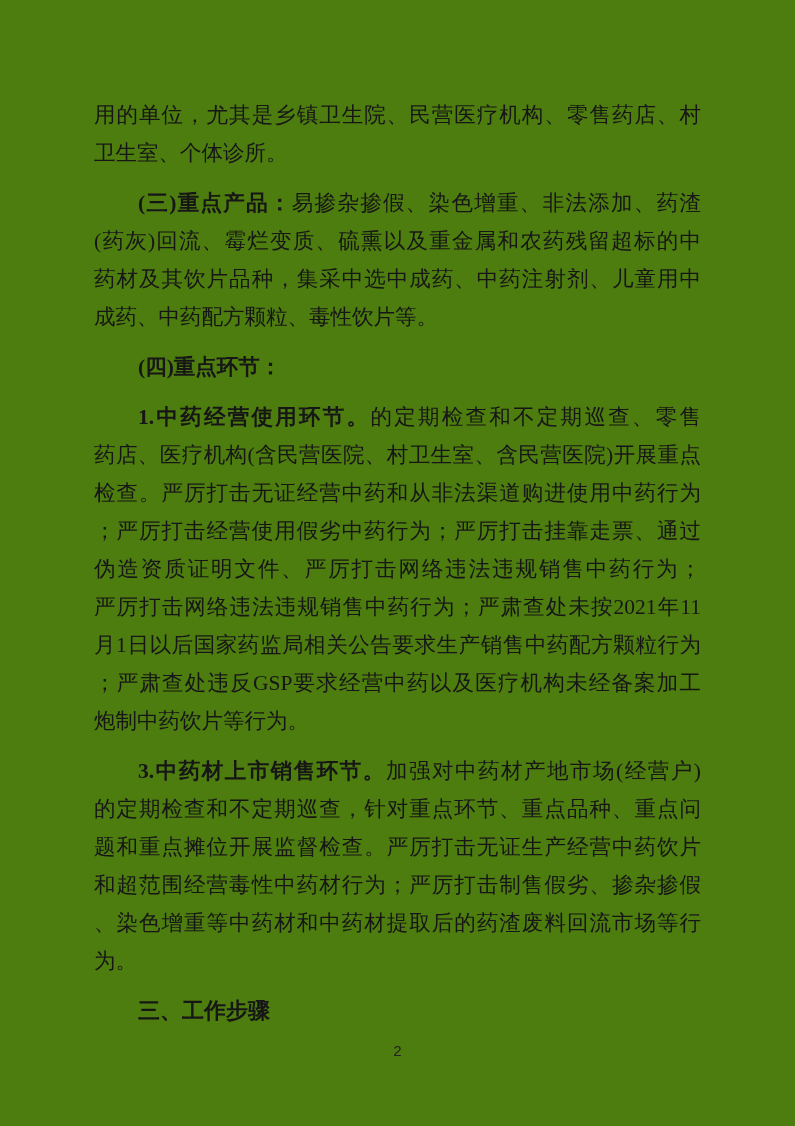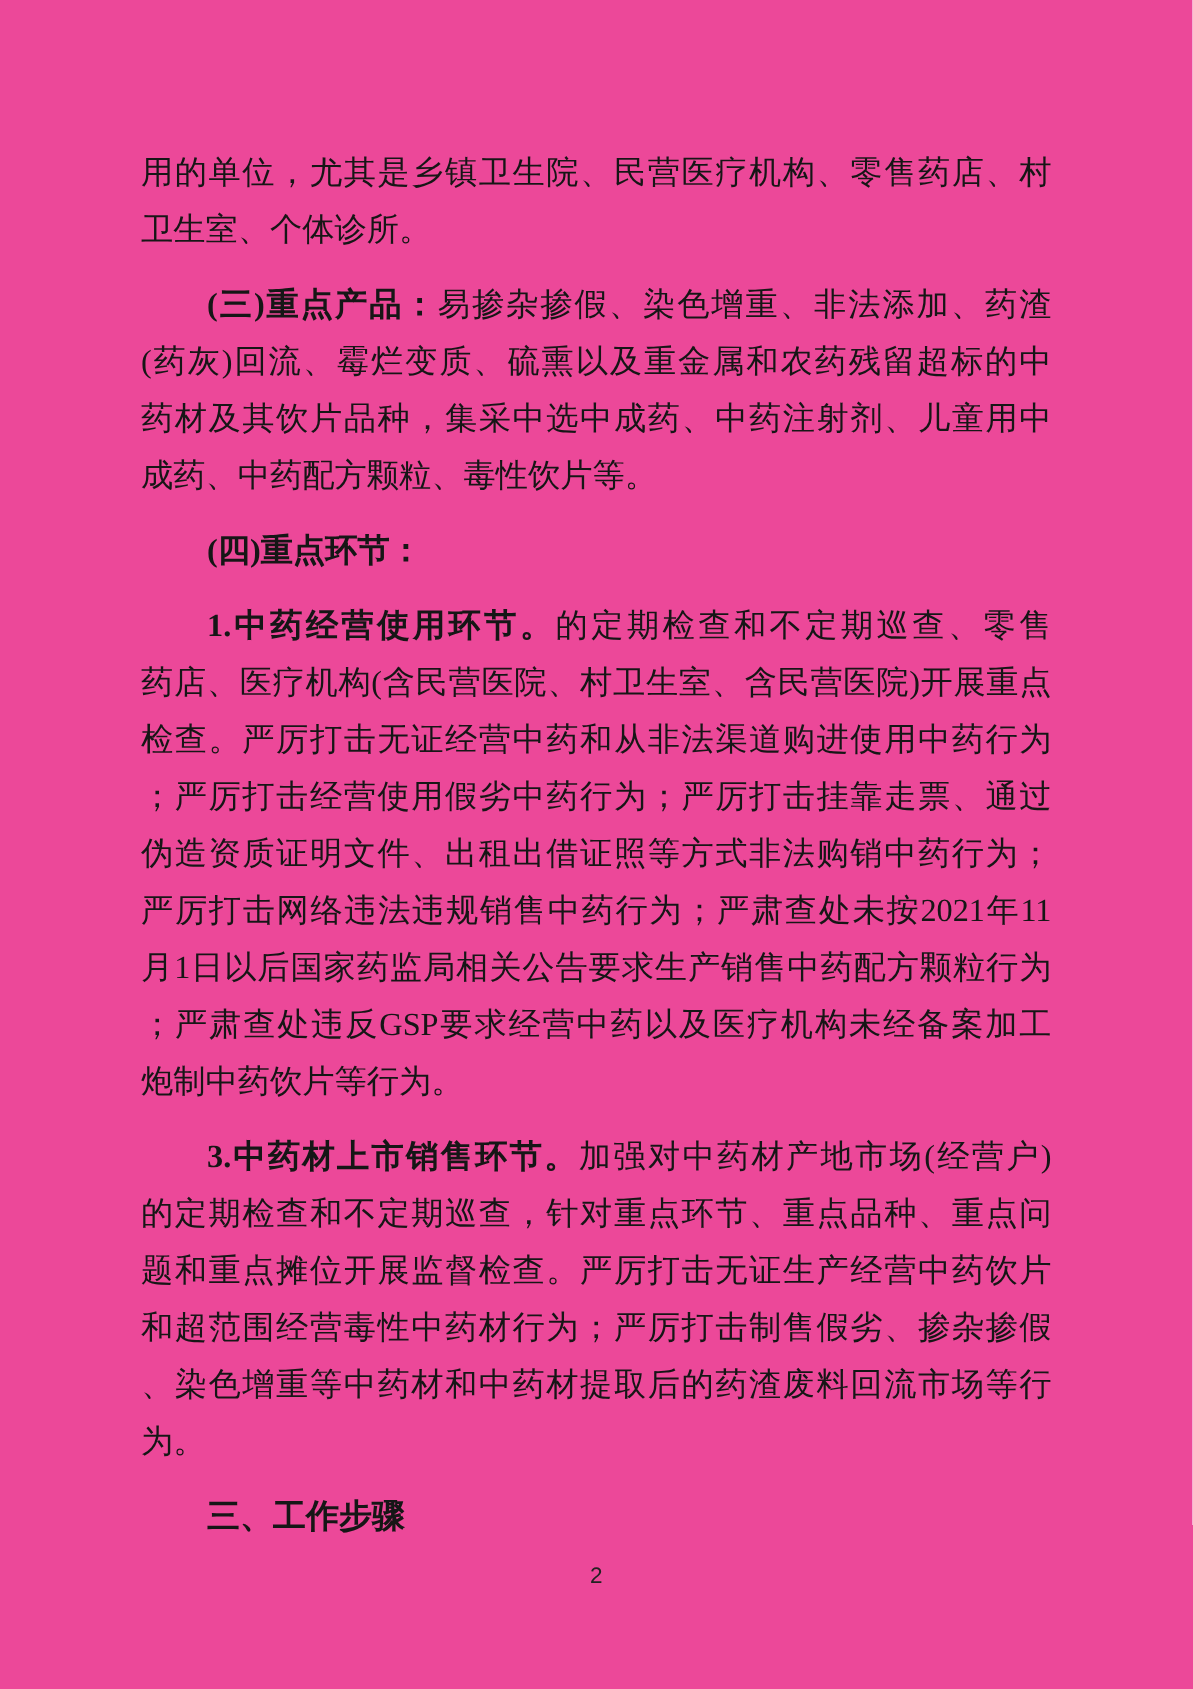--- a/index.html
+++ b/index.html
@@ -4,21 +4,21 @@
 <style>
   html, body {
     margin: 0;
     padding: 0;
     background: #ffffff;
   }
   .page {
     position: relative;
     width: 795px;
     height: 1126px;
-    background: #ec4899;
+    background: #4d7c0f;
     overflow: hidden;
     font-family: "Liberation Serif", "DejaVu Serif", serif;
     color: #161616;
   }
   .content {
     position: absolute;
     left: 94px;
     top: 96px;
     width: 607px;
     font-size: 21.5px;
@@ -74,21 +74,21 @@
         <div class="line"><span class="seg">成药、中药配方颗粒、毒性饮片等。</span></div>
       </div>
       <div class="para body indent">
         <div class="line"><span class="seg bold">(四)重点环节：</span></div>
       </div>
       <div class="para body indent">
         <div class="line fill"><span class="seg bold">1.中药经营使用环节。</span><span class="seg">的定期检查和不定期巡查、零售</span></div>
         <div class="line fill"><span class="seg">药店、医疗机构(含民营医院、村卫生室、含民营医院)开展重点</span></div>
         <div class="line fill"><span class="seg">检查。严厉打击无证经营中药和从非法渠道购进使用中药行为</span></div>
         <div class="line fill"><span class="seg">；严厉打击经营使用假劣中药行为；严厉打击挂靠走票、通过</span></div>
-        <div class="line fill"><span class="seg">伪造资质证明文件、出租出借证照等方式非法购销中药行为；</span></div>
+        <div class="line fill"><span class="seg">伪造资质证明文件、严厉打击网络违法违规销售中药行为；</span></div>
         <div class="line fill"><span class="seg">严厉打击网络违法违规销售中药行为；严肃查处未按2021年11</span></div>
         <div class="line fill"><span class="seg">月1日以后国家药监局相关公告要求生产销售中药配方颗粒行为</span></div>
         <div class="line fill"><span class="seg">；严肃查处违反GSP要求经营中药以及医疗机构未经备案加工</span></div>
         <div class="line"><span class="seg">炮制中药饮片等行为。</span></div>
       </div>
       <div class="para body indent">
         <div class="line fill"><span class="seg bold">3.中药材上市销售环节。</span><span class="seg">加强对中药材产地市场(经营户)</span></div>
         <div class="line fill"><span class="seg">的定期检查和不定期巡查，针对重点环节、重点品种、重点问</span></div>
         <div class="line fill"><span class="seg">题和重点摊位开展监督检查。严厉打击无证生产经营中药饮片</span></div>
         <div class="line fill"><span class="seg">和超范围经营毒性中药材行为；严厉打击制售假劣、掺杂掺假</span></div>

